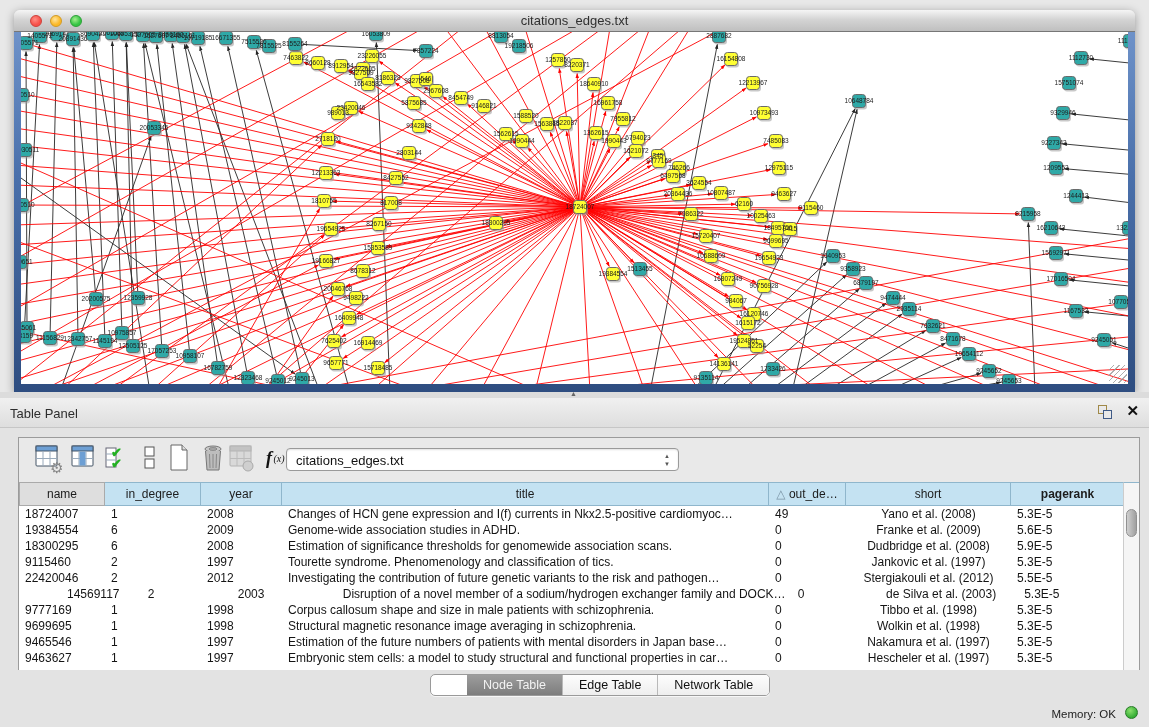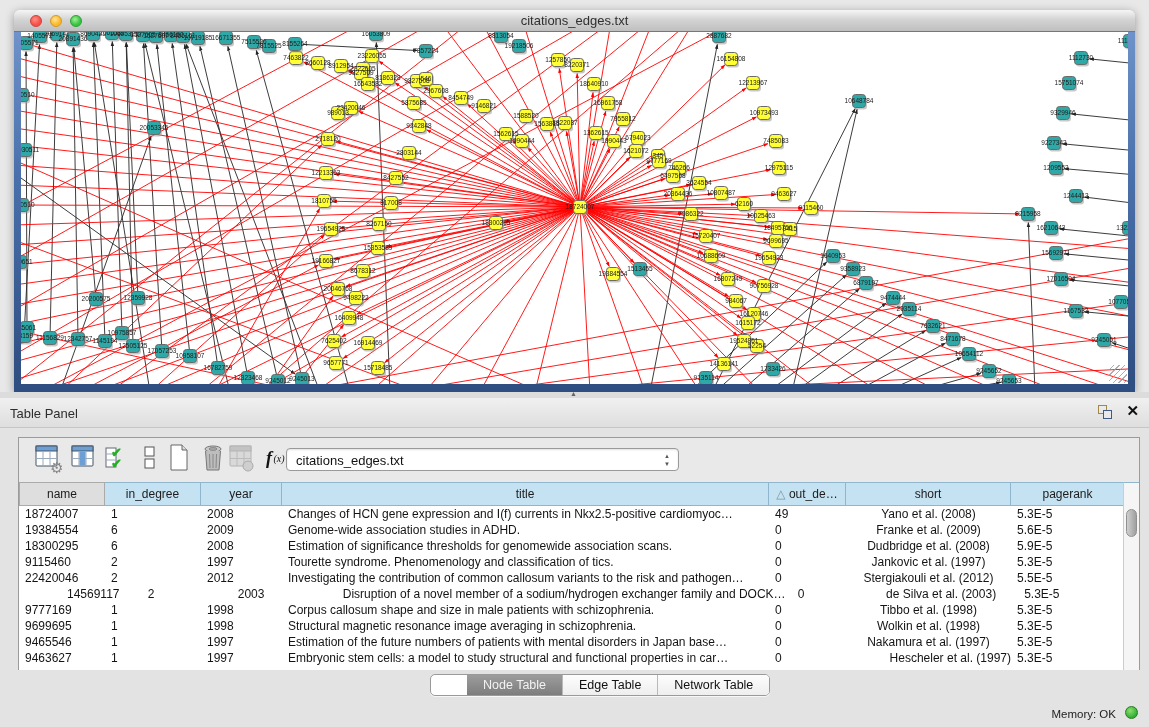--- a/index.html
+++ b/index.html
@@ -822,21 +822,21 @@
         <span id="dropdown-value">citations_edges.txt</span>
         <div id="spinner"><span>▲</span><br><span>▼</span></div>
       </div>
       <div id="thead">
           <div class="hcell" style="width: 86px;">name</div>
           <div class="hcell" style="width: 96px;">in_degree</div>
           <div class="hcell" style="width: 81px;">year</div>
           <div class="hcell" style="width: 487px;">title</div>
           <div class="hcell" style="width: 77px;"><span style="color: rgb(125, 151, 168);">△ </span><span>out_de…</span></div>
           <div class="hcell" style="width: 165px;">short</div>
-          <div class="hcell" style="width: 114px;">pagerank</div>
+          <div class="hcell" style="width: 114px; font-weight: bold;">pagerank</div>
         </div>
       <div id="tbody">
           <div class="trow">
             <div class="tcell c0" style="width: 86px;">18724007</div>
             <div class="tcell c1" style="width: 96px;">1</div>
             <div class="tcell c2" style="width: 81px;">2008</div>
             <div class="tcell c3" style="width: 487px;">Changes of HCN gene expression and I(f) currents in Nkx2.5-positive cardiomyoc…</div>
             <div class="tcell c4" style="width: 77px;">49</div>
             <div class="tcell c5" style="width: 165px;">Yano et al. (2008)</div>
             <div class="tcell c6" style="width: 114px;">5.3E-5</div>
@@ -865,21 +865,21 @@
             <div class="tcell c2" style="width: 81px;">1997</div>
             <div class="tcell c3" style="width: 487px;">Tourette syndrome. Phenomenology and classification of tics.</div>
             <div class="tcell c4" style="width: 77px;">0</div>
             <div class="tcell c5" style="width: 165px;">Jankovic et al. (1997)</div>
             <div class="tcell c6" style="width: 114px;">5.3E-5</div>
           </div>
           <div class="trow">
             <div class="tcell c0" style="width: 86px;">22420046</div>
             <div class="tcell c1" style="width: 96px;">2</div>
             <div class="tcell c2" style="width: 81px;">2012</div>
-            <div class="tcell c3" style="width: 487px;">Investigating the contribution of common callosum variants to the risk and pathogen…</div>
+            <div class="tcell c3" style="width: 487px;">Investigating the contribution of future genetic variants to the risk and pathogen…</div>
             <div class="tcell c4" style="width: 77px;">0</div>
             <div class="tcell c5" style="width: 165px;">Stergiakouli et al. (2012)</div>
             <div class="tcell c6" style="width: 114px;">5.5E-5</div>
           </div>
           <div class="trow">
             <div class="tcell c0" style="width: 86px; margin-left: 42px;">14569117</div>
             <div class="tcell c1" style="width: 96px;">2</div>
             <div class="tcell c2" style="width: 81px;">2003</div>
             <div class="tcell c3" style="width: 487px; margin-left: 29px;">Disruption of a novel member of a sodium/hydrogen exchanger family and DOCK…</div>
             <div class="tcell c4" style="width: 77px;">0</div>
@@ -912,21 +912,21 @@
             <div class="tcell c4" style="width: 77px;">0</div>
             <div class="tcell c5" style="width: 165px;">Nakamura et al. (1997)</div>
             <div class="tcell c6" style="width: 114px;">5.3E-5</div>
           </div>
           <div class="trow">
             <div class="tcell c0" style="width: 86px;">9463627</div>
             <div class="tcell c1" style="width: 96px;">1</div>
             <div class="tcell c2" style="width: 81px;">1997</div>
             <div class="tcell c3" style="width: 487px;">Embryonic stem cells: a model to study structural and functional properties in car…</div>
             <div class="tcell c4" style="width: 77px;">0</div>
-            <div class="tcell c5" style="width: 165px; text-align: right;">Hescheler et al. (1997)</div>
+            <div class="tcell c5" style="width: 165px;">Hescheler et al. (1997)</div>
             <div class="tcell c6" style="width: 114px;">5.3E-5</div>
           </div>
         </div>
       <div id="vscroll">
           <div id="vthumb"></div>
         </div>
     </div>
 
     <div id="segtabs">
         <div class="seg active">Node Table</div>

